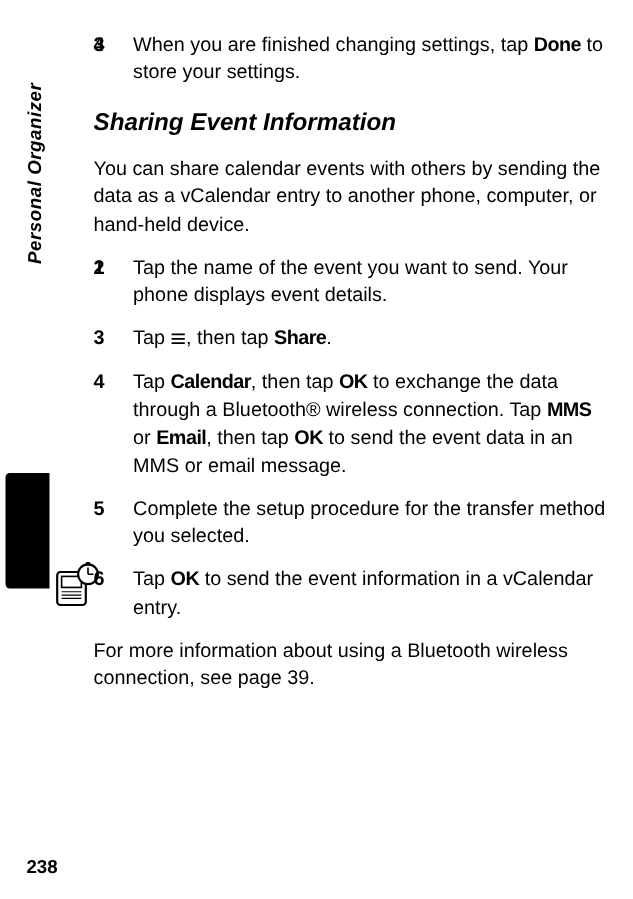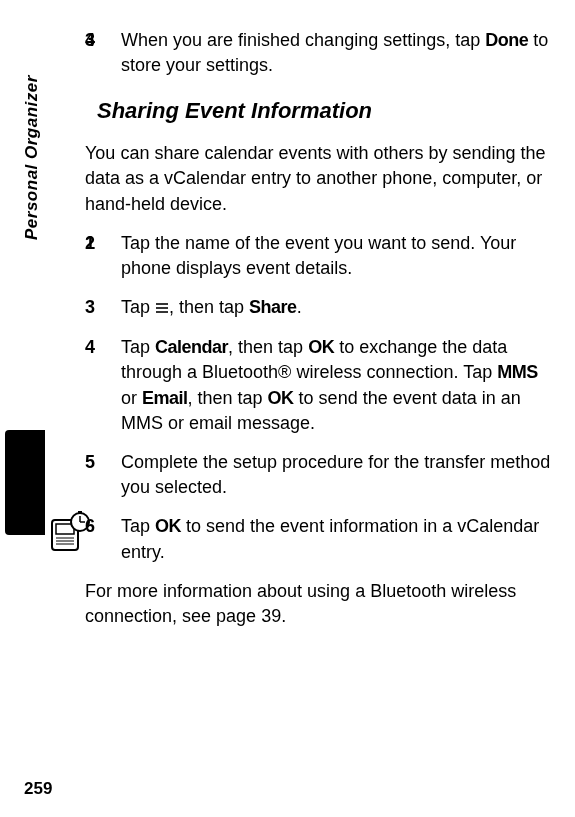--- a/index.html
+++ b/index.html
@@ -77,21 +77,21 @@
       font-family: "Arial Narrow", Arial, Helvetica, sans-serif;
       font-stretch: condensed;
       font-weight: bold;
       letter-spacing: -0.5px;
       margin-top: 12px;
     }
     h2.section {
       font-style: italic;
       font-weight: bold;
       font-size: 22px;
-      margin: 18px 0 14px 12px;
+      margin: 18px 0 14px 0;
     }
     p.para {
       margin: 0 0 14px 0;
     }
     .page-number {
       position: absolute;
       left: 24px;
       bottom: 16px;
       font-weight: bold;
       font-size: 17px;
@@ -147,13 +147,13 @@
               <line x1="1" y1="10" x2="13" y2="10" stroke="#000" stroke-width="1.6"></line>
             </svg></span>, then tap <span class="ui-label">Share</span>.</span></li>
       <li><span class="num">4</span><span>Tap <span class="ui-label">Calendar</span>, then tap <span class="ui-label">OK</span> to exchange the data through a Bluetooth® wireless connection. Tap <span class="ui-label">MMS</span> or <span class="ui-label">Email</span>, then tap <span class="ui-label">OK</span> to send the event data in an MMS or email message.</span></li>
       <li><span class="num">5</span><span>Complete the setup procedure for the transfer method you selected.</span></li>
       <li><span class="num">6</span><span>Tap <span class="ui-label">OK</span> to send the event information in a vCalendar entry.</span></li>
     </ol>
 
   <p class="para">For more information about using a Bluetooth wireless connection, see page 39.</p>
 </div>
 
-<div class="page-number">259</div>
+<div class="page-number">238</div>
 
 </body></html>

